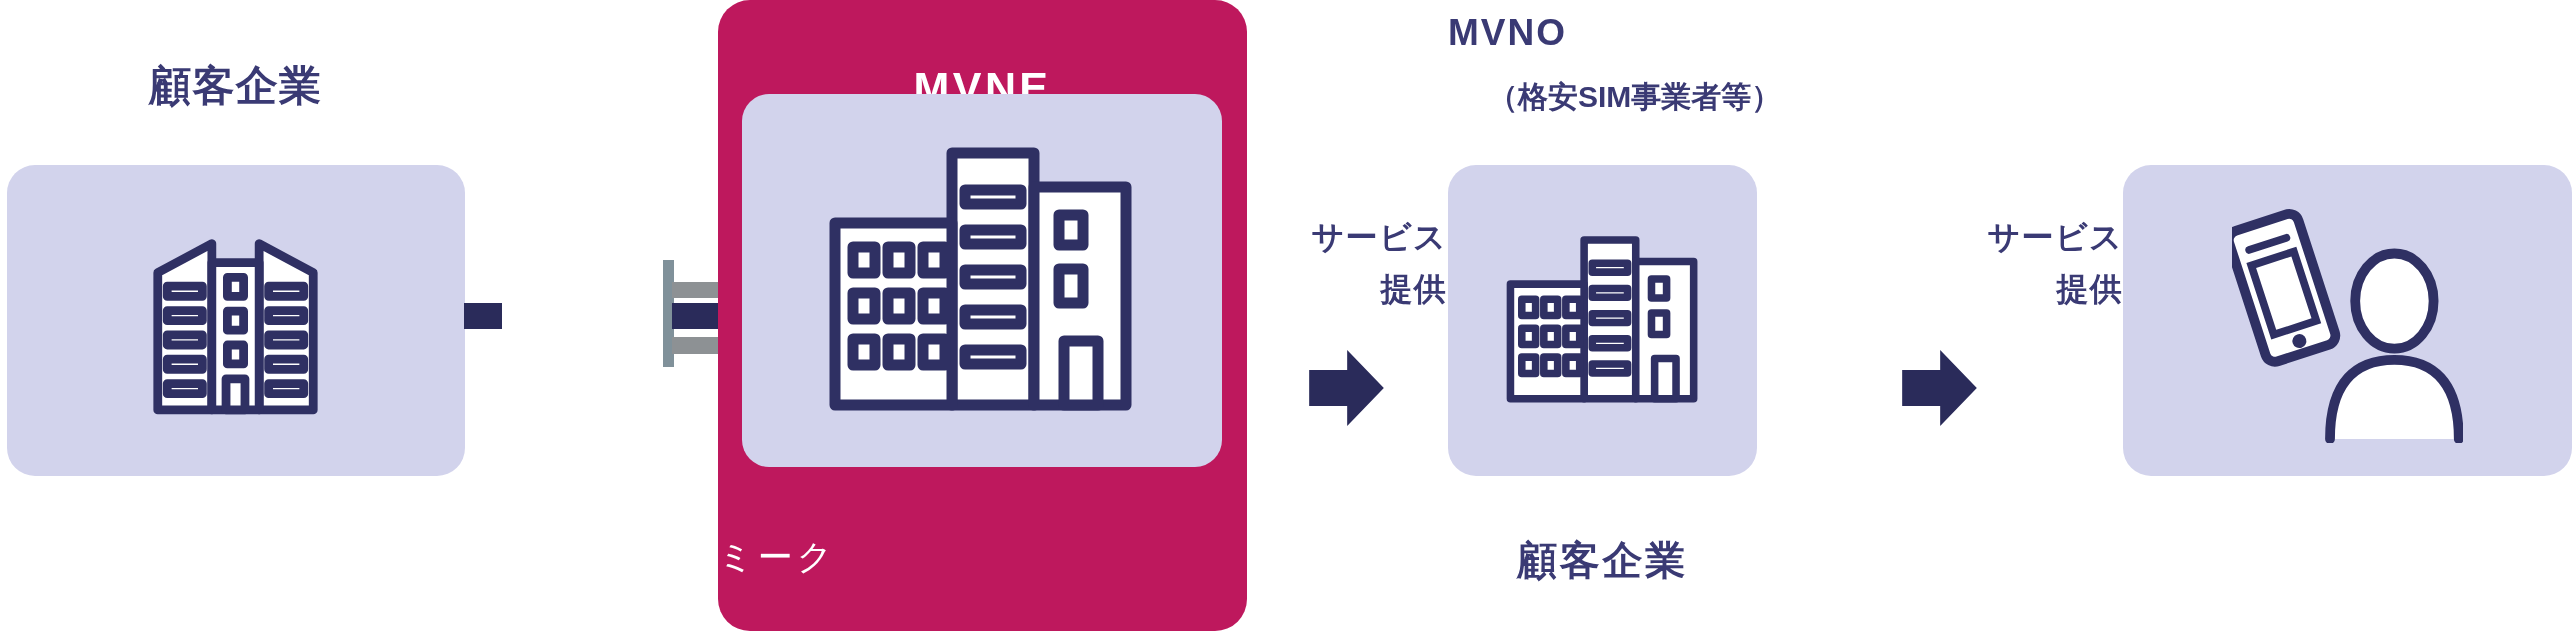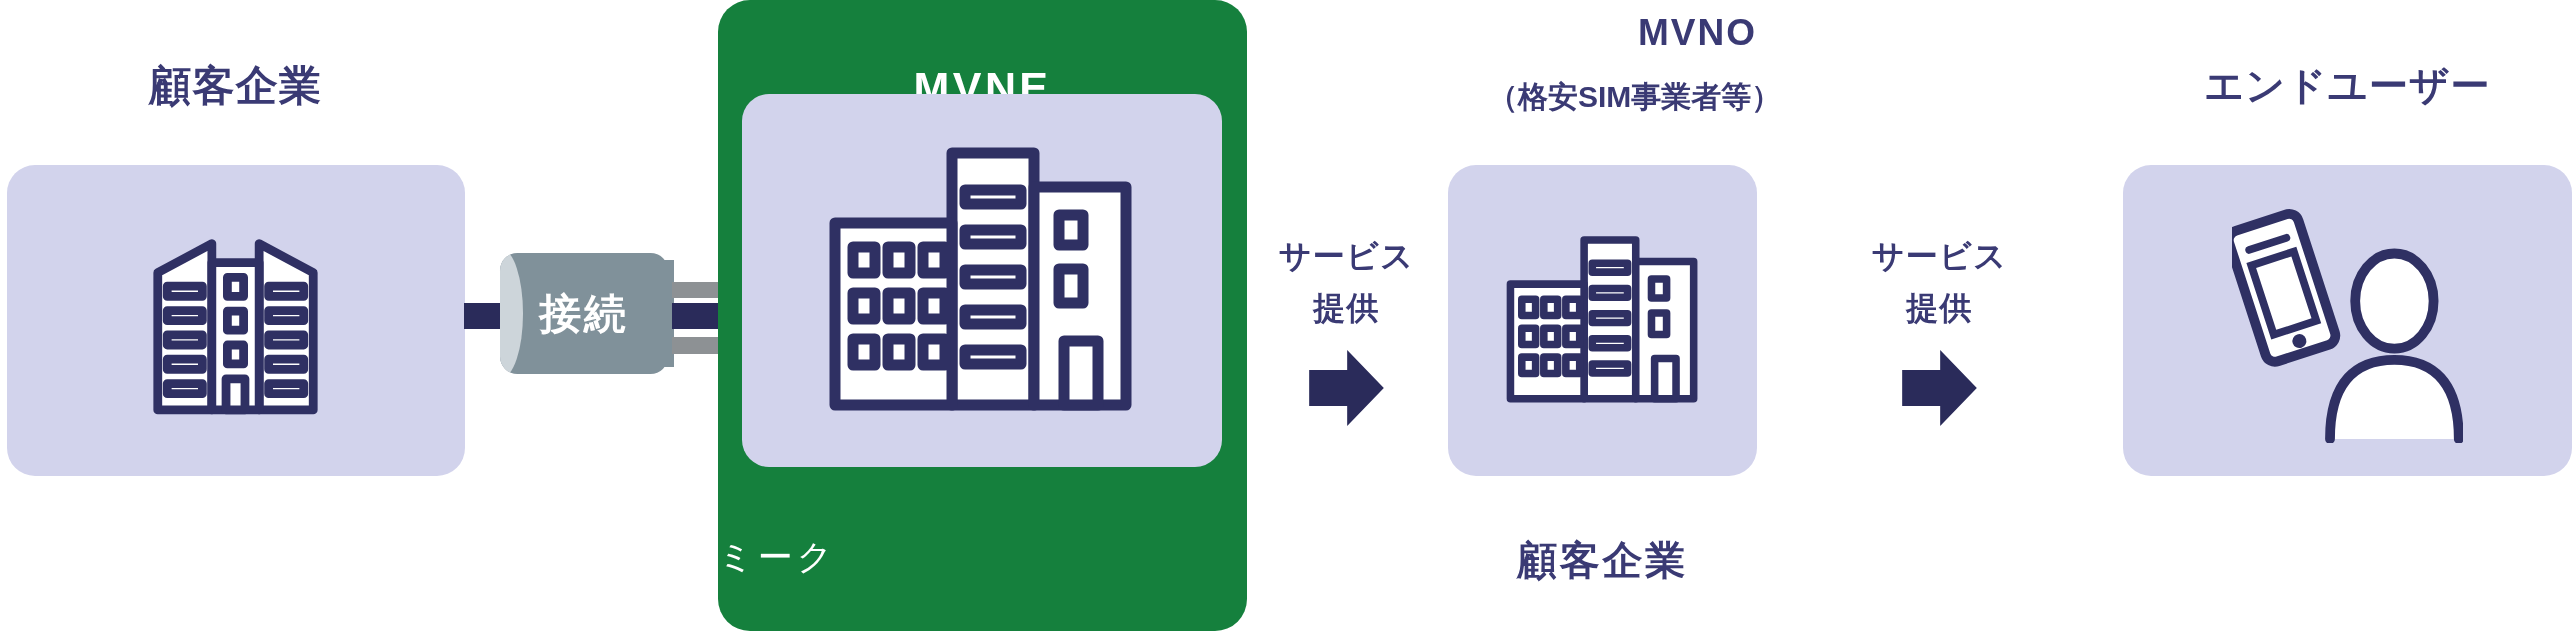--- a/index.html
+++ b/index.html
@@ -30,44 +30,44 @@
     position:absolute;left:-20px;top:-4px;width:43px;height:129px;
     background:#cdd5da;border-radius:50%;
   }
   .connector-label{
     position:relative;color:#ffffff;font-size:42px;font-weight:700;letter-spacing:2.7px;
   }
   .connector-strip{position:absolute;left:663px;top:260px;width:10.7px;height:107px;background:#80919a;}
   
   .mvne-box{
     position:absolute;left:718px;top:0;width:529px;height:631px;
-    background:#15803d;border-radius:32px;
+    background:#be185d;border-radius:32px;
   }
   .mvne-title{
     position:absolute;left:0;top:63px;width:100%;text-align:center;color:#ffffff;
     font-size:43px;font-weight:600;letter-spacing:3.4px;
   }
   .mvne-card{
     position:absolute;left:24px;top:94px;width:480px;height:373px;
     background:#d2d3ec;border-radius:27px;
     display:flex;align-items:center;justify-content:center;
   }
   .mvne-caption{
     position:absolute;left:0;top:534px;width:100%;text-align:left;color:#ffffff;
     font-size:35px;font-weight:500;letter-spacing:4px;
   }
   
   .flow-label{
-    position:absolute;top:212px;text-align:center;color:#3a3a74;
-    font-size:32px;font-weight:700;line-height:1.62;letter-spacing:1.3px;margin-top:19px;
+    position:absolute;top:212px;text-align:right;color:#3a3a74;
+    font-size:32px;font-weight:700;line-height:1.62;letter-spacing:1.3px;
   }
   .flow-arrow{position:absolute;top:350px;}
   
   .mvno-title-block{
-    position:absolute;left:1448px;width:309px;top:13.4px;text-align:right;
+    position:absolute;left:1448px;width:309px;top:13.4px;text-align:left;
     color:#3a3a74;font-weight:700;white-space:nowrap;
   }
   .mvno-title-main{font-size:37px;letter-spacing:2px;line-height:1.1;}
   .mvno-title-note{font-size:30px;letter-spacing:0;margin-top:23px;margin-left:40px;}
   .mvno-box{left:1448px;top:165px;width:309px;height:311px;}
   .mvno-caption{
     position:absolute;left:1448px;width:309px;top:533px;text-align:center;
     color:#3a3a74;font-size:40px;font-weight:700;letter-spacing:2.7px;white-space:nowrap;
   }
   
@@ -102,24 +102,20 @@
           <rect x="113" y="132" width="24" height="28"></rect>
           <rect x="113" y="182" width="24" height="28"></rect>
           <rect x="111" y="232" width="28" height="46"></rect>
         </g>
       </svg>
     </span>
   </div>
 
   <div class="link-bar" style="left:464px;top:303px;width:38px;height:25.5px;"></div>
 
-  <div class="connector-body">
-    <div class="connector-cap"></div>
-    <span class="connector-label">接続</span>
-  </div>
   <div class="connector-strip"></div>
 
   <div class="gray-bar" style="left:672px;top:282px;width:46px;height:16px;"></div>
   <div class="link-bar" style="left:672px;top:303px;width:46px;height:25.5px;"></div>
   <div class="gray-bar" style="left:672px;top:337px;width:46px;height:17.4px;"></div>
 
   <div class="mvne-box">
     <div class="mvne-title">MVNE</div>
 
     <div class="mvne-card">
@@ -203,21 +199,20 @@
   <div class="flow-label" style="left:1756px;width:367px;">
     <div>サービス</div>
     <div>提供</div>
   </div>
   <div class="flow-arrow" style="left:1902px;">
     <svg width="75" height="76" viewBox="0 0 112 114">
       <polygon points="0,30 57,30 57,0 112,57 57,114 57,84 0,84" fill="#2a2b5a"></polygon>
     </svg>
   </div>
 
-  <div class="group-title enduser-title">エンドユーザー</div>
 
   <div class="lav-box enduser-box">
     <span>
       <svg width="231" height="246" viewBox="0 0 330 350" fill="none">
 
         <g>
           <path d="M140 345 C140 262 178 232 232 232 C286 232 324 262 324 345" fill="#ffffff" stroke="#2f3063" stroke-width="14" stroke-linecap="round"></path>
           <ellipse cx="232" cy="148" rx="56" ry="68" fill="#ffffff" stroke="#2f3063" stroke-width="14"></ellipse>
         </g>
 

